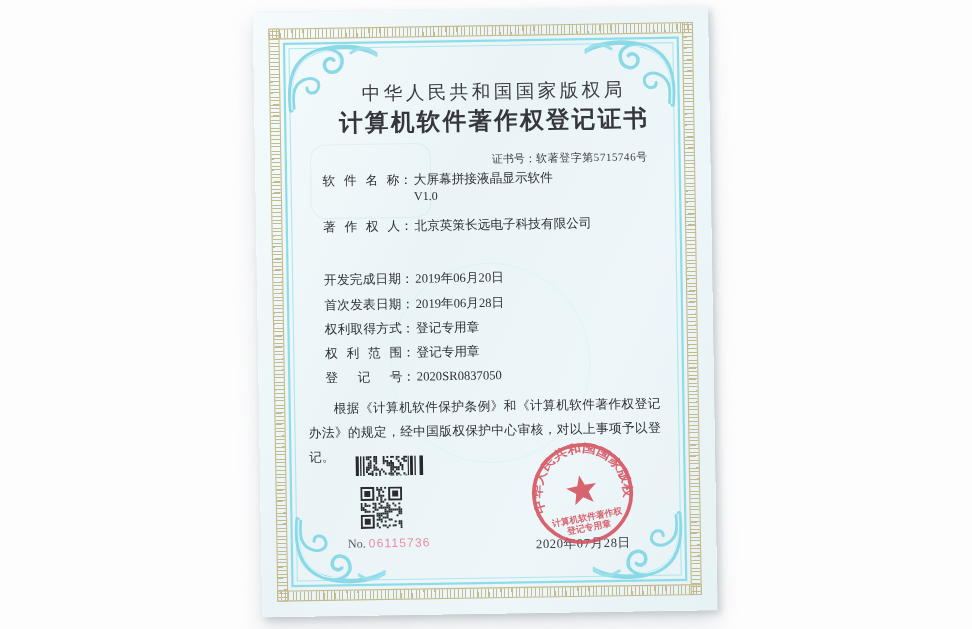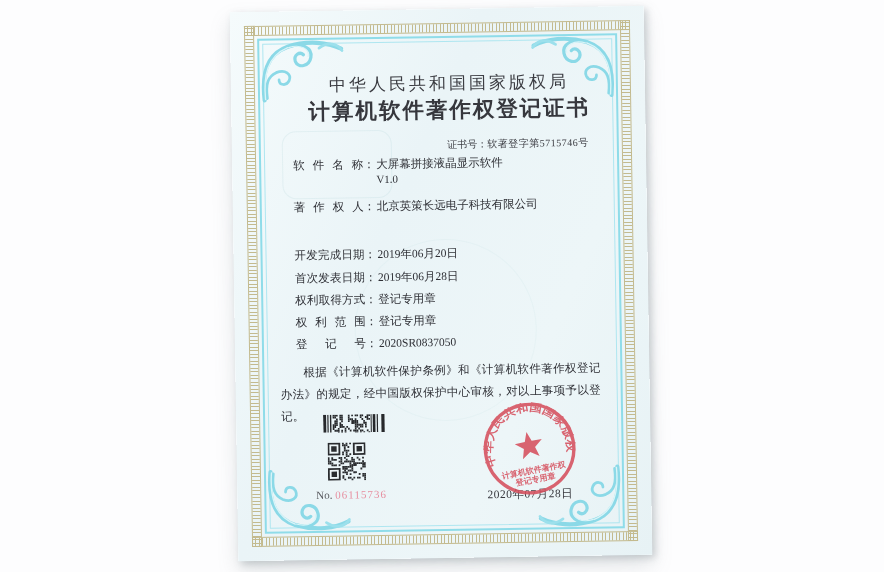--- a/index.html
+++ b/index.html
@@ -69,21 +69,21 @@
   .statement{
     position:absolute;left:45px;top:350px;width:320px;
     font-size:11.5px;line-height:22px;text-indent:2em;text-align:justify;color:#2f3036;margin:0;
   }
 
   
   .barcode{position:absolute;left:87px;top:404px;width:62px;height:18px;}
   .qr{position:absolute;left:91px;top:432px;width:38px;height:38px;}
   .serial{position:absolute;left:79px;top:478px;font-size:11px;color:#5a5b60;white-space:nowrap;
           font-family:"Liberation Serif","DejaVu Serif",serif;}
-  .serial .digits{color:#e78fa0;font-family:Liberation Serif, serif;
+  .serial .digits{color:#e78fa0;font-family:Liberation Sans, sans-serif;
                   font-size:11px;letter-spacing:1px;}
 
   
   .issue-date{position:absolute;left:250px;top:479px;font-size:11.5px;color:#38393f;
               letter-spacing:.5px;white-space:nowrap;}
   .seal{position:absolute;left:242px;top:390px;width:102px;height:102px;
         transform:rotate(-10deg);opacity:.88;}
 </style>
 </head>
 <body>

